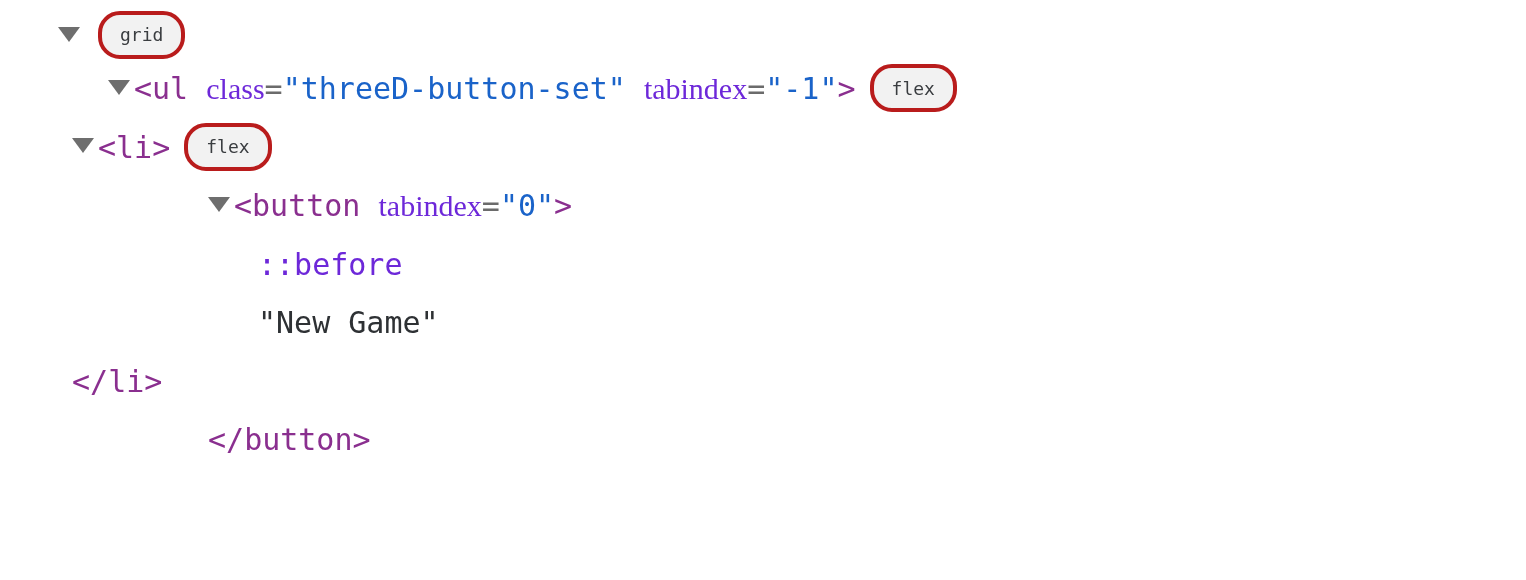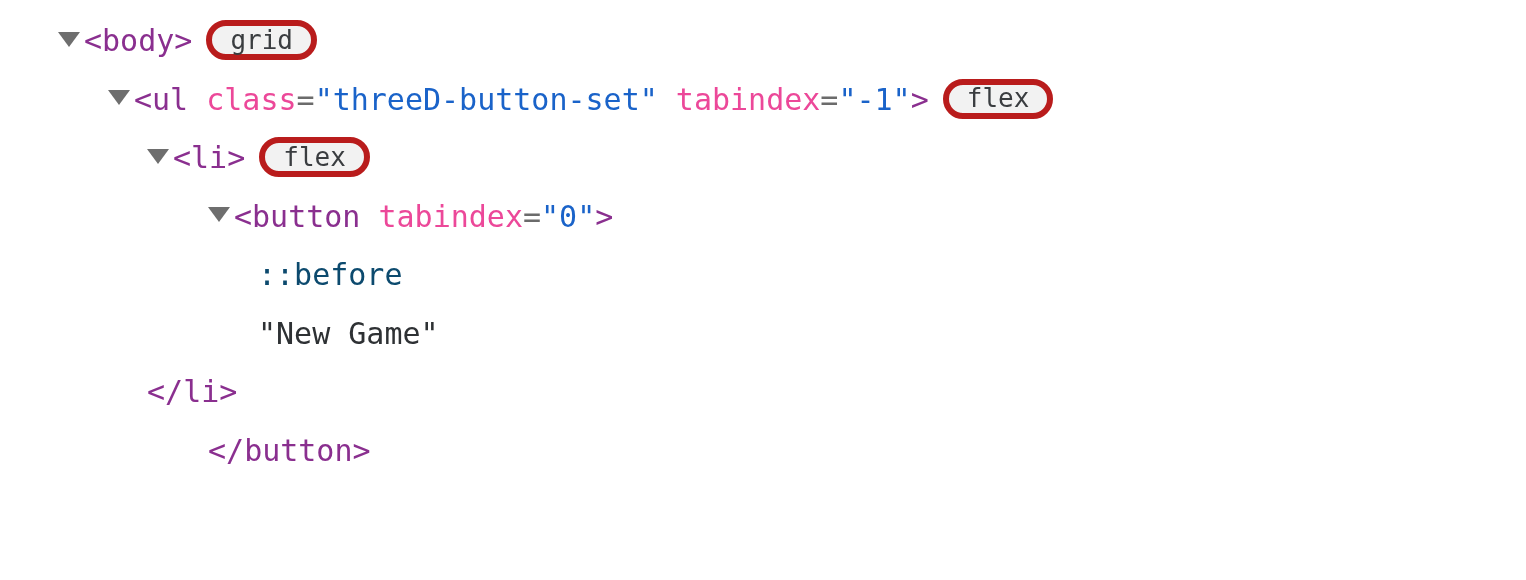--- a/index.html
+++ b/index.html
@@ -18,72 +18,69 @@
   .tree {
     padding: 12px 0 0 0;
   }
   .row {
     white-space: nowrap;
     display: flex;
     align-items: center;
   }
   .indent-0 { padding-left: 58px; }
   .indent-1 { padding-left: 108px; }
-  .indent-2 { padding-left: 108px; margin-left: 39px; }
+  .indent-2 { padding-left: 72px; }
   .indent-3 { padding-left: 208px; }
   .indent-4 { padding-left: 258px; }
 
   .arrow {
     display: inline-block;
     width: 0;
     height: 0;
     border-left: 11px solid transparent;
     border-right: 11px solid transparent;
     border-top: 15px solid #6e6e6e;
     margin-right: 4px;
     position: relative;
     top: -2px;
   }
 
   .badge {
     display: inline-flex;
     align-items: center;
     justify-content: center;
-    border: 6px solid #b91c1c;
+    border: 4px solid #b91c1c;
     background: #f2f2f2;
     color: #3a3d40;
     border-radius: 22px;
     padding: 0 18px;
-    height: 40px;
-    font-size: 26px;
+    height: 48px;
+    font-size: 18px;
     margin-left: 14px;
     position: relative;
     top: -1px;
   }
 
   .tok-angle   { color: #8a2f8f; } 
   .tok-tag     { color: #8a2f8f; }
-  .tok-attr    { color: #ec4899; }
+  .tok-attr    { color: #6d28d9; font-family: Liberation Serif, serif; }
   .tok-eq      { color: #6b6b6b; }
   .tok-str     { color: #1a63c9; }
-  .tok-pseudo  { color: #0c4a6e; }
+  .tok-pseudo  { color: #6d28d9; }
   .tok-text    { color: #2e3134; }
 
   .code { display: inline; }
 </style>
 </head>
 <body>
 
 <div class="tree">
 
   <div class="row indent-0">
     <span class="arrow"></span>
-    <span class="code">
-      <span class="tok-angle">&lt;</span><span class="tok-tag">body</span><span class="tok-angle">&gt;</span>
-    </span>
     <span class="badge">grid</span>
   </div>
 
   <div class="row indent-1">
     <span class="arrow"></span>
     <span class="code">
       <span class="tok-angle">&lt;</span><span class="tok-tag">ul</span><span> </span><span class="tok-attr">class</span><span class="tok-eq">=</span><span class="tok-str">"threeD-button-set"</span><span> </span><span class="tok-attr">tabindex</span><span class="tok-eq">=</span><span class="tok-str">"-1"</span><span class="tok-angle">&gt;</span>
     </span>
     <span class="badge">flex</span>
   </div>

